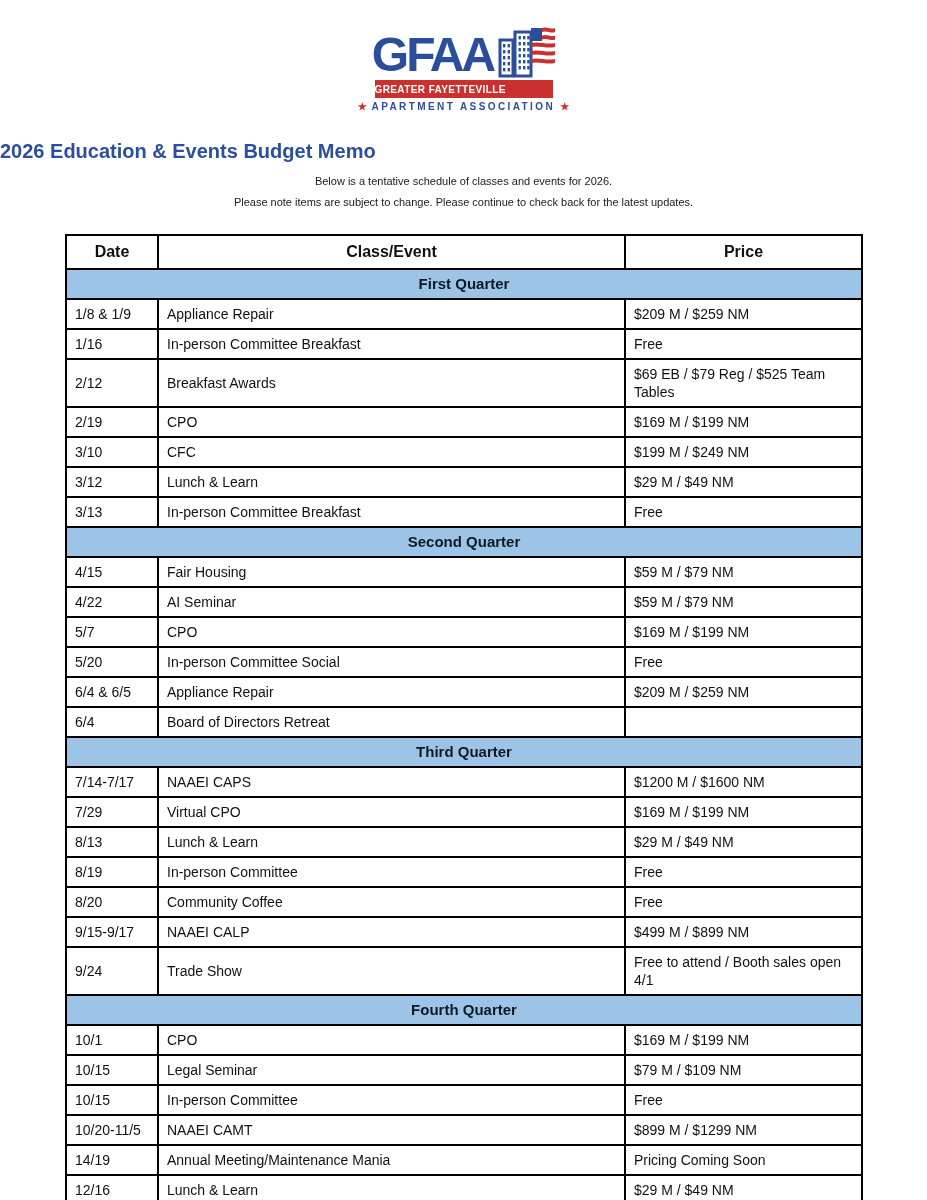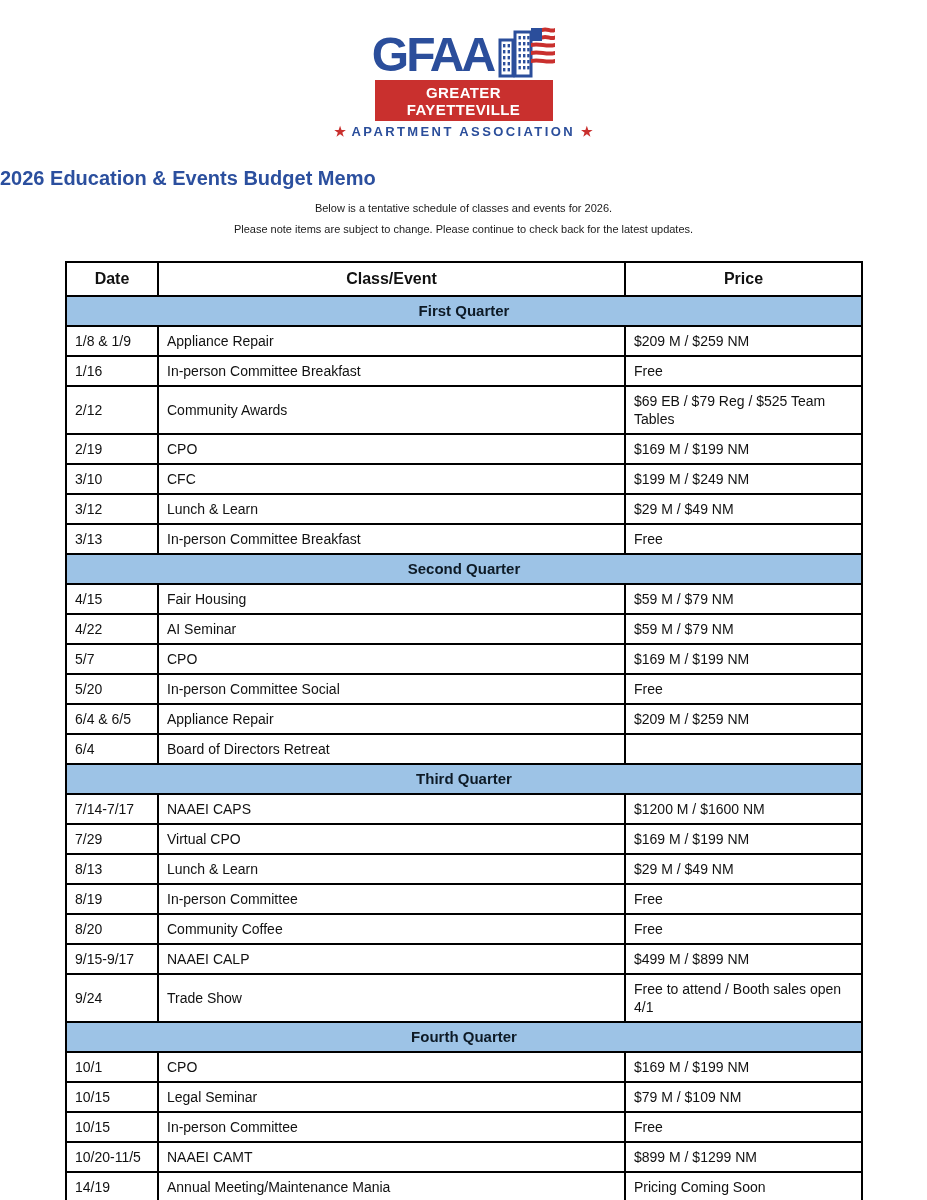--- a/index.html
+++ b/index.html
@@ -27,28 +27,27 @@
     letter-spacing: -3px;
     line-height: 46px;
   }
   .logo-graphic { margin-left: 4px; display: block; }
   .logo-banner {
     margin-top: 2px;
     width: 178px;
     background: var(--logo-red);
     color: #ffffff;
     font-weight: 700;
-    font-size: 15px;
-    text-align: center;
+    font-size: 10px;
     padding: 4px 0 3px 0;
     letter-spacing: 0.4px;
   }
   .logo-subtitle {
     margin-top: 3px;
-    font-size: 13px;
+    font-size: 10px;
     font-weight: 700;
     letter-spacing: 2.4px;
     color: var(--logo-blue);
     white-space: nowrap;
   }
   .logo-subtitle .star { color: var(--logo-red); letter-spacing: 0; }
   
   .memo-title {
     margin-top: 28px;
     text-align: left;
@@ -188,21 +187,21 @@
           <td>Appliance Repair</td>
           <td>$209 M / $259 NM</td>
         </tr>
         <tr>
           <td>1/16</td>
           <td>In-person Committee Breakfast</td>
           <td>Free</td>
         </tr>
         <tr>
           <td>2/12</td>
-          <td>Community Awards</td>
+          <td>Breakfast Awards</td>
           <td>$69 EB / $79 Reg / $525 Team Tables</td>
         </tr>
         <tr>
           <td>2/19</td>
           <td>CPO</td>
           <td>$169 M / $199 NM</td>
         </tr>
         <tr>
           <td>3/10</td>
           <td>CFC</td>

